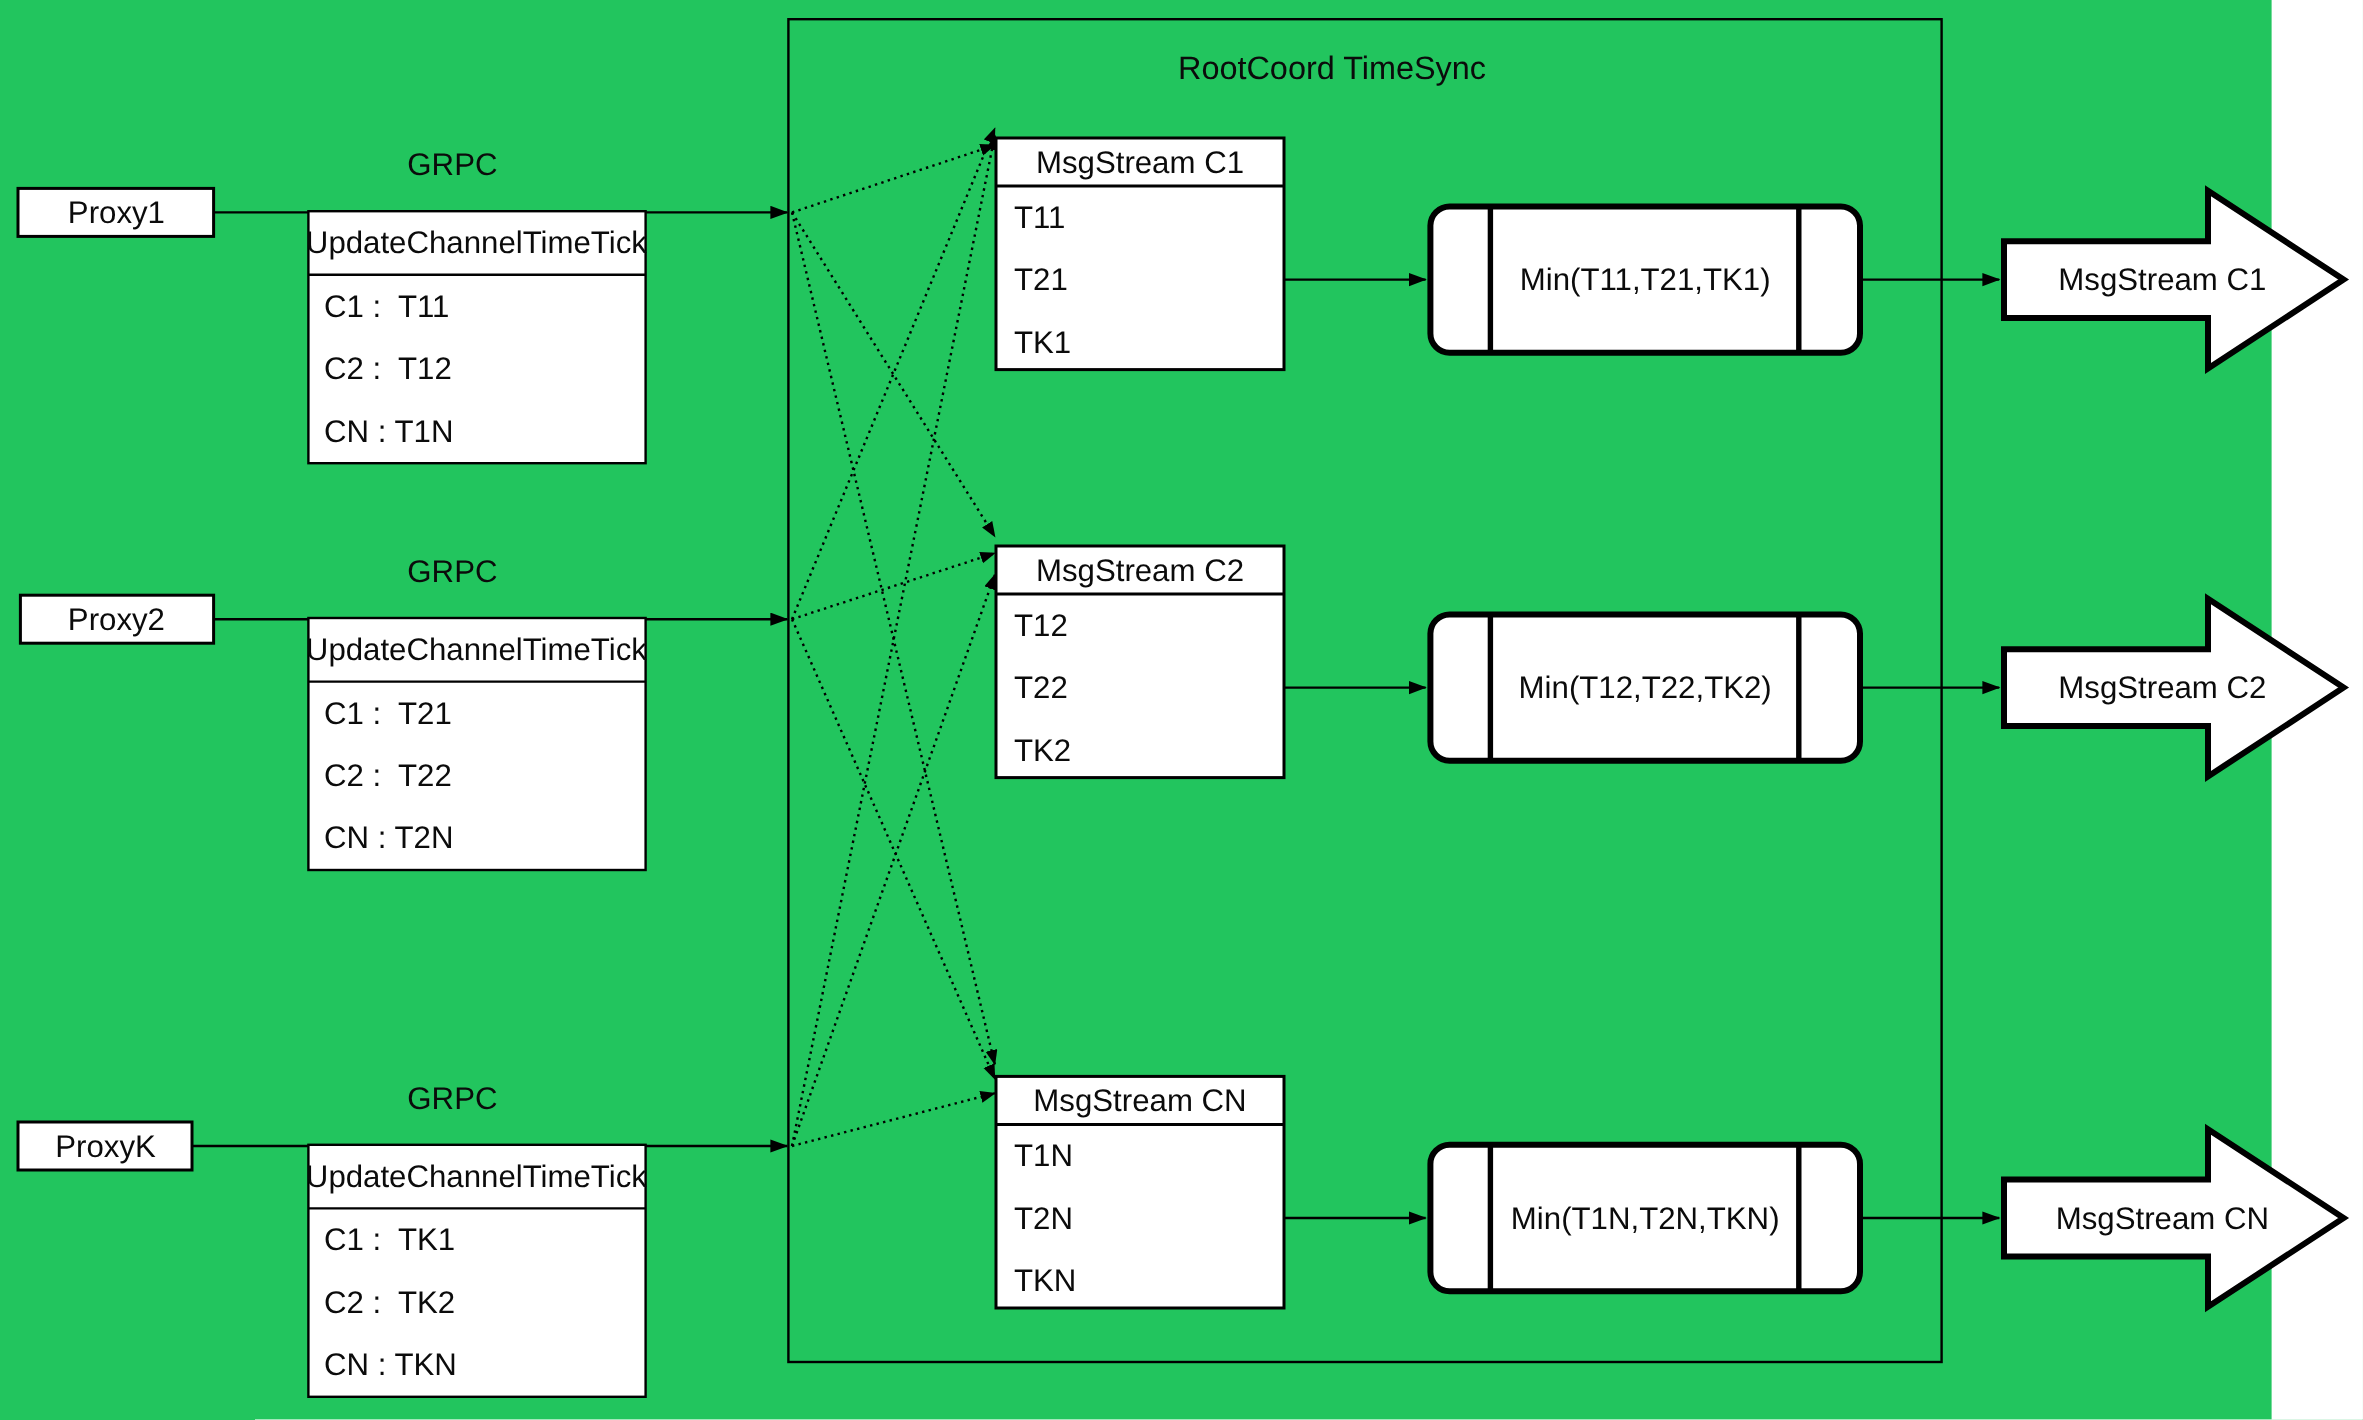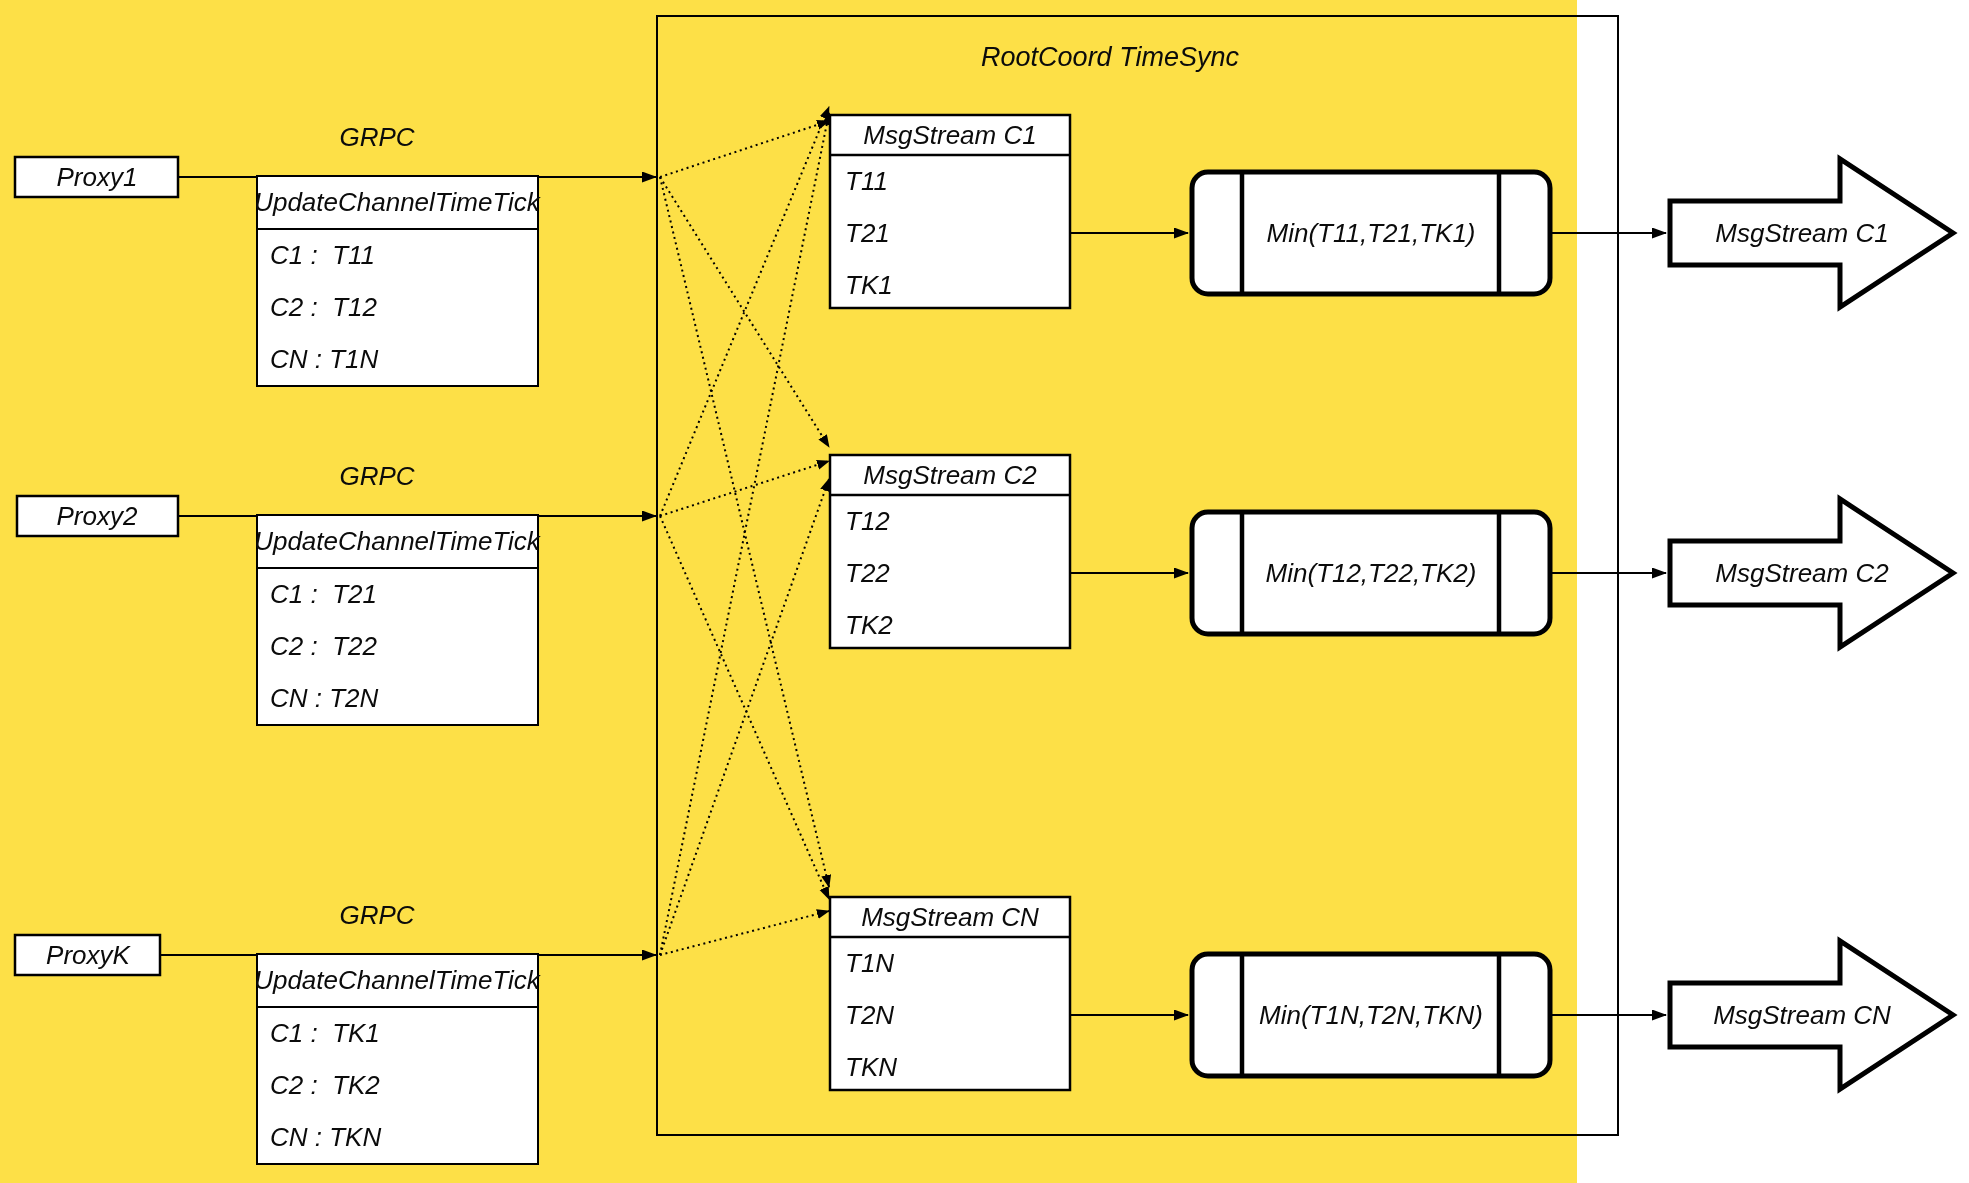--- a/index.html
+++ b/index.html
@@ -1,16 +1,16 @@
 <!DOCTYPE html>
 <html><head>
 <meta charset="utf-8">
 <style>
   html,body { margin:0; padding:0; background:#ffffff; }
-  .stage { position:relative; width:1577px; height:1183px; background:#fde047;font-style:italic; }
+  .stage { position:relative; width:1893px; height:1183px; background:#22c55e; }
   svg { display:block; }
   svg text {
     font-family:"Liberation Sans","DejaVu Sans",sans-serif;
     font-size:26px;
     fill:#0b0b0b;
     white-space:pre;
   }
   .t-center { text-anchor:middle; }
   .t-title  { font-size:27px; }
   .frame  { fill:none; stroke:#000; stroke-width:2; }

